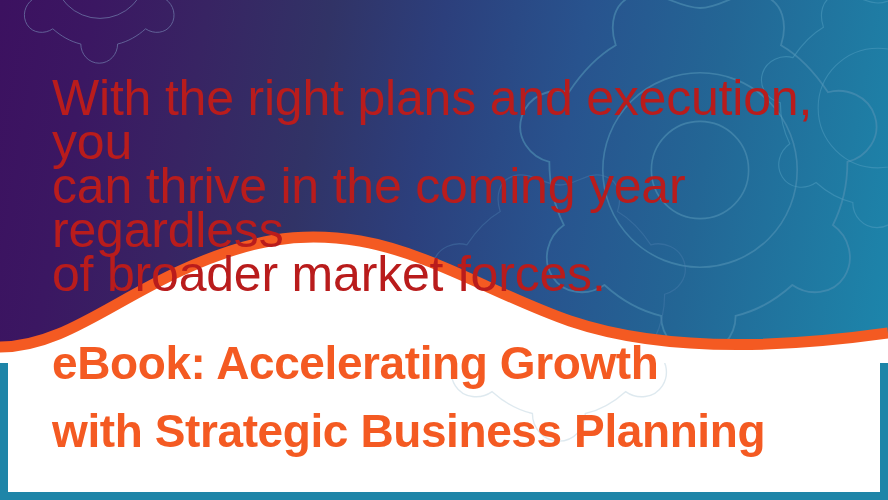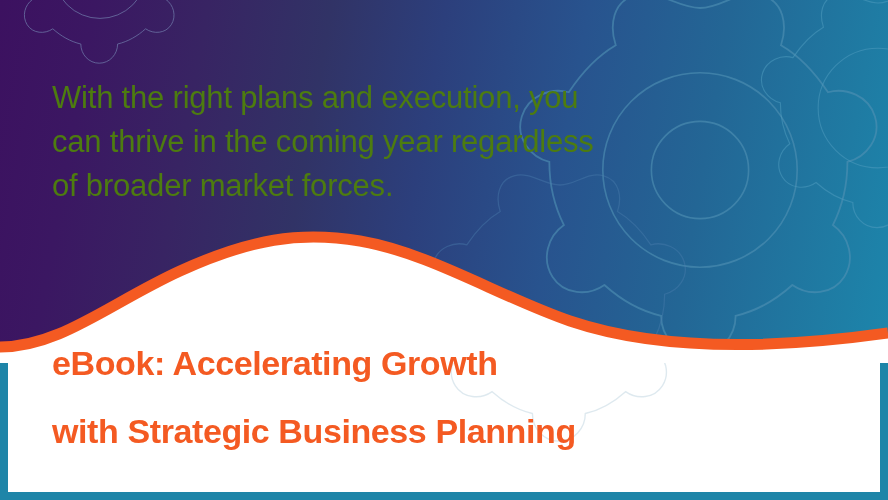--- a/index.html
+++ b/index.html
@@ -70,34 +70,34 @@
     left:0; top:345px;
     width:888px; height:155px;
     pointer-events:none;
   }
 
   
   #lede {
     position:absolute;
     left:52px; top:76px;
     width:790px;
-    color:#4d7c0f;
-    font-size:31px;
+    color:#b91c1c;
+    font-size:50px;
     line-height:44px;
     font-weight:400;
     letter-spacing:-0.2px;
     white-space:pre-line;
   }
 
   #title {
     position:absolute;
     left:52px; top:329px;
     width:800px;
     color:#F45A22;
-    font-size:34px;
+    font-size:46px;
     line-height:68px;
     font-weight:700;
     letter-spacing:-0.4px;
     white-space:pre-line;
     z-index:5;
   }
 </style>
 </head>
 <body>
 

